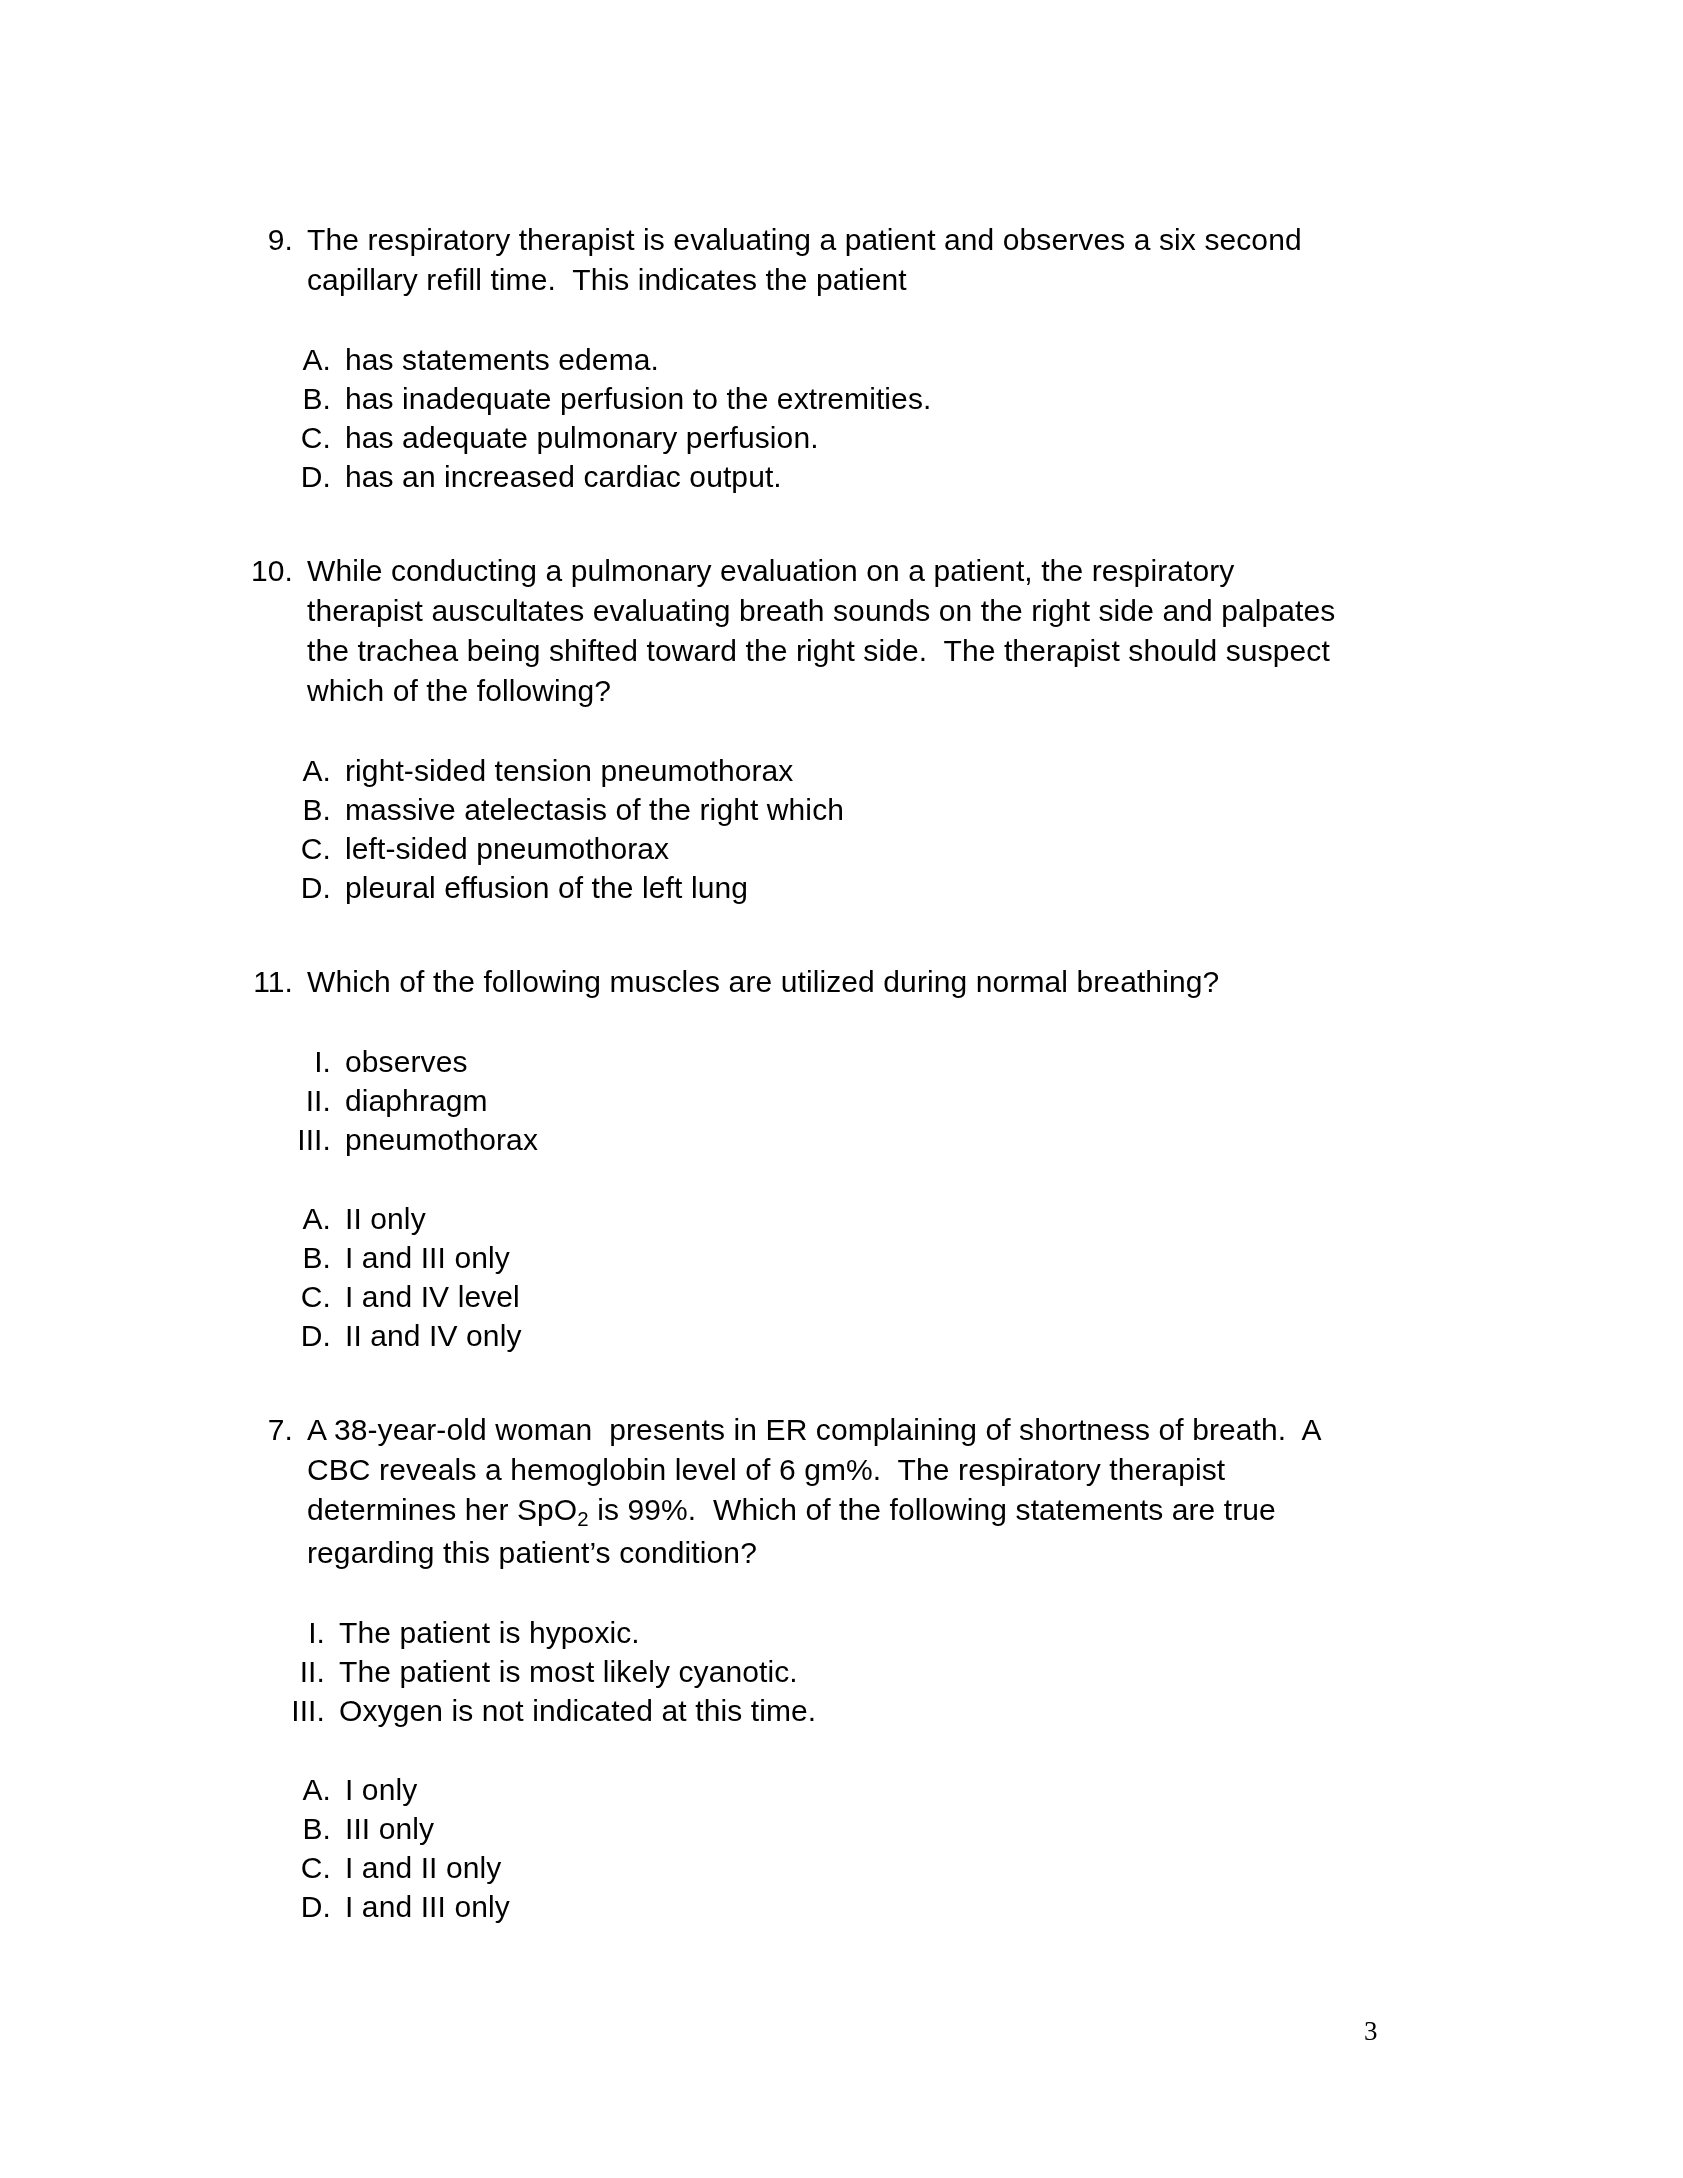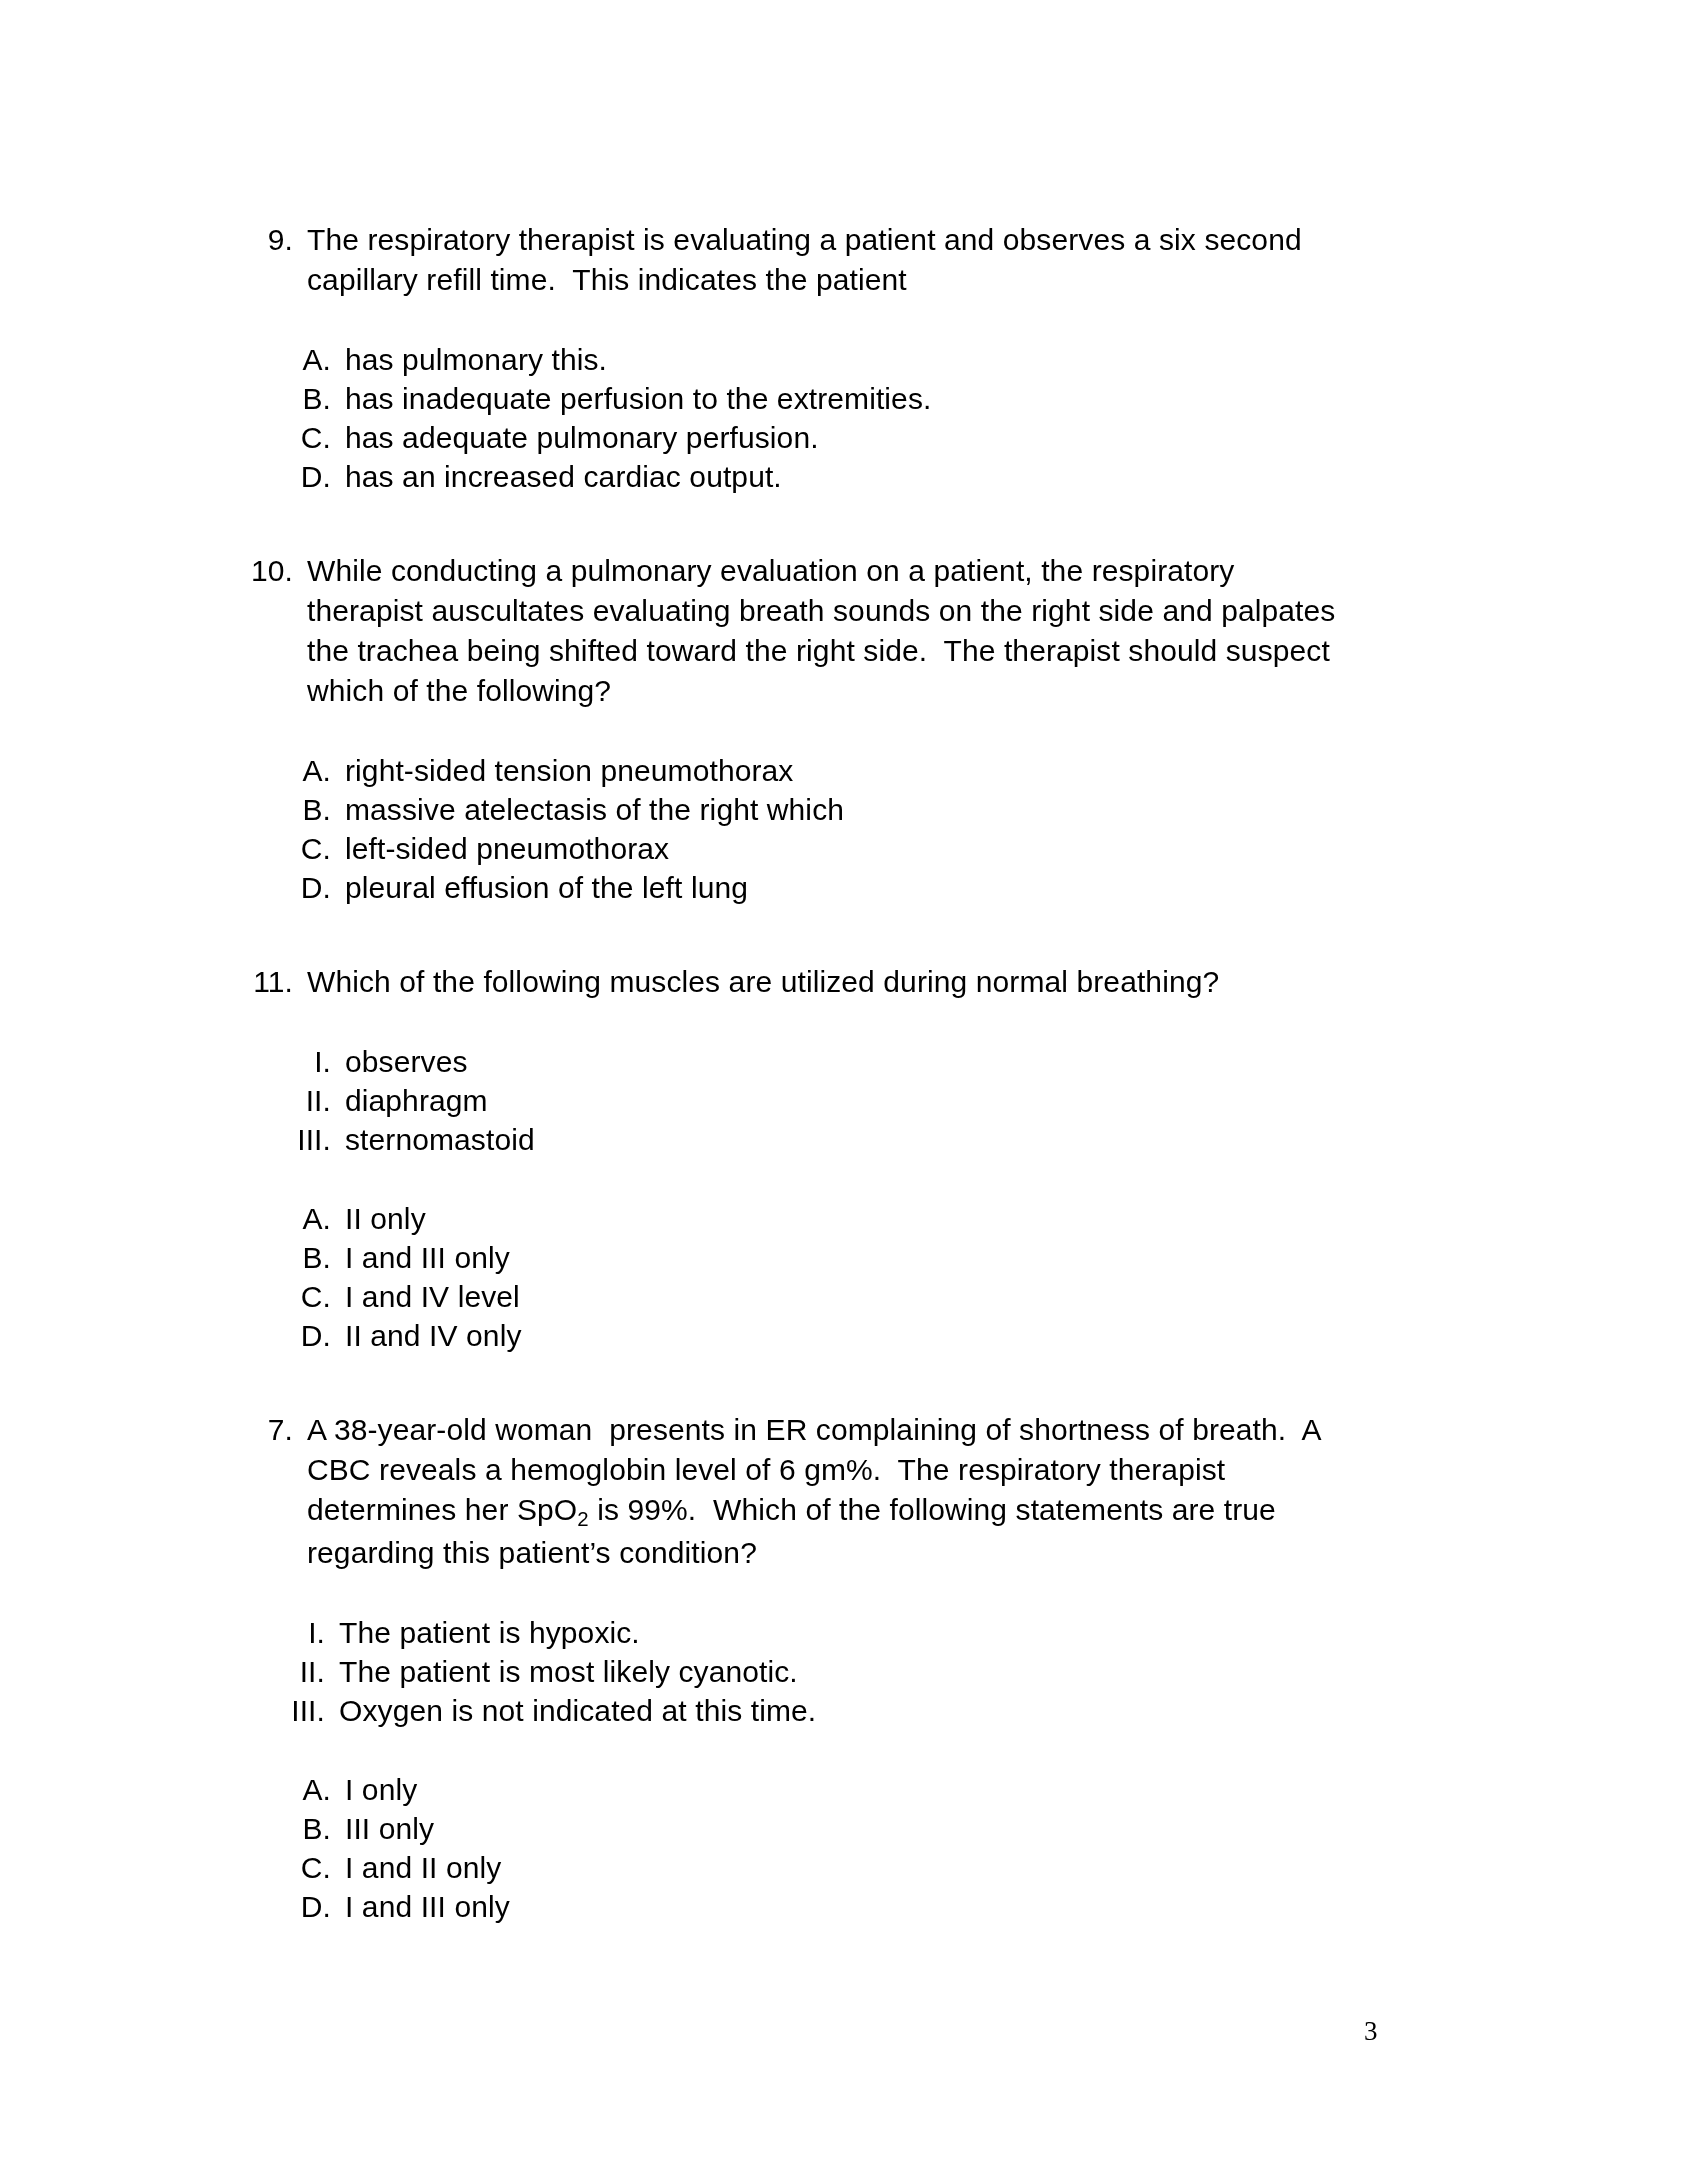--- a/index.html
+++ b/index.html
@@ -132,21 +132,21 @@
     <div class="question">
       <div class="stem">
         <span class="qnum">9.</span>
         <span class="qtext">The respiratory therapist is evaluating a patient and observes a six second
 capillary refill time.  This indicates the patient</span>
       </div>
       <div class="q-spacer-md"></div>
       <div class="optlist">
         <div class="optrow">
           <span class="lbl">A.</span>
-          <span class="txt">has pulmonary this.</span>
+          <span class="txt">has statements edema.</span>
         </div>
         <div class="optrow">
           <span class="lbl">B.</span>
           <span class="txt">has inadequate perfusion to the extremities.</span>
         </div>
         <div class="optrow">
           <span class="lbl">C.</span>
           <span class="txt">has adequate pulmonary perfusion.</span>
         </div>
         <div class="optrow">
@@ -199,21 +199,21 @@
         <div class="romanrow">
           <span class="lbl">I.</span>
           <span class="txt">observes</span>
         </div>
         <div class="romanrow">
           <span class="lbl">II.</span>
           <span class="txt">diaphragm</span>
         </div>
         <div class="romanrow">
           <span class="lbl">III.</span>
-          <span class="txt">sternomastoid</span>
+          <span class="txt">pneumothorax</span>
         </div>
       </div>
       <div class="q-spacer-md"></div>
       <div class="optlist">
         <div class="optrow">
           <span class="lbl">A.</span>
           <span class="txt">II only</span>
         </div>
         <div class="optrow">
           <span class="lbl">B.</span>

